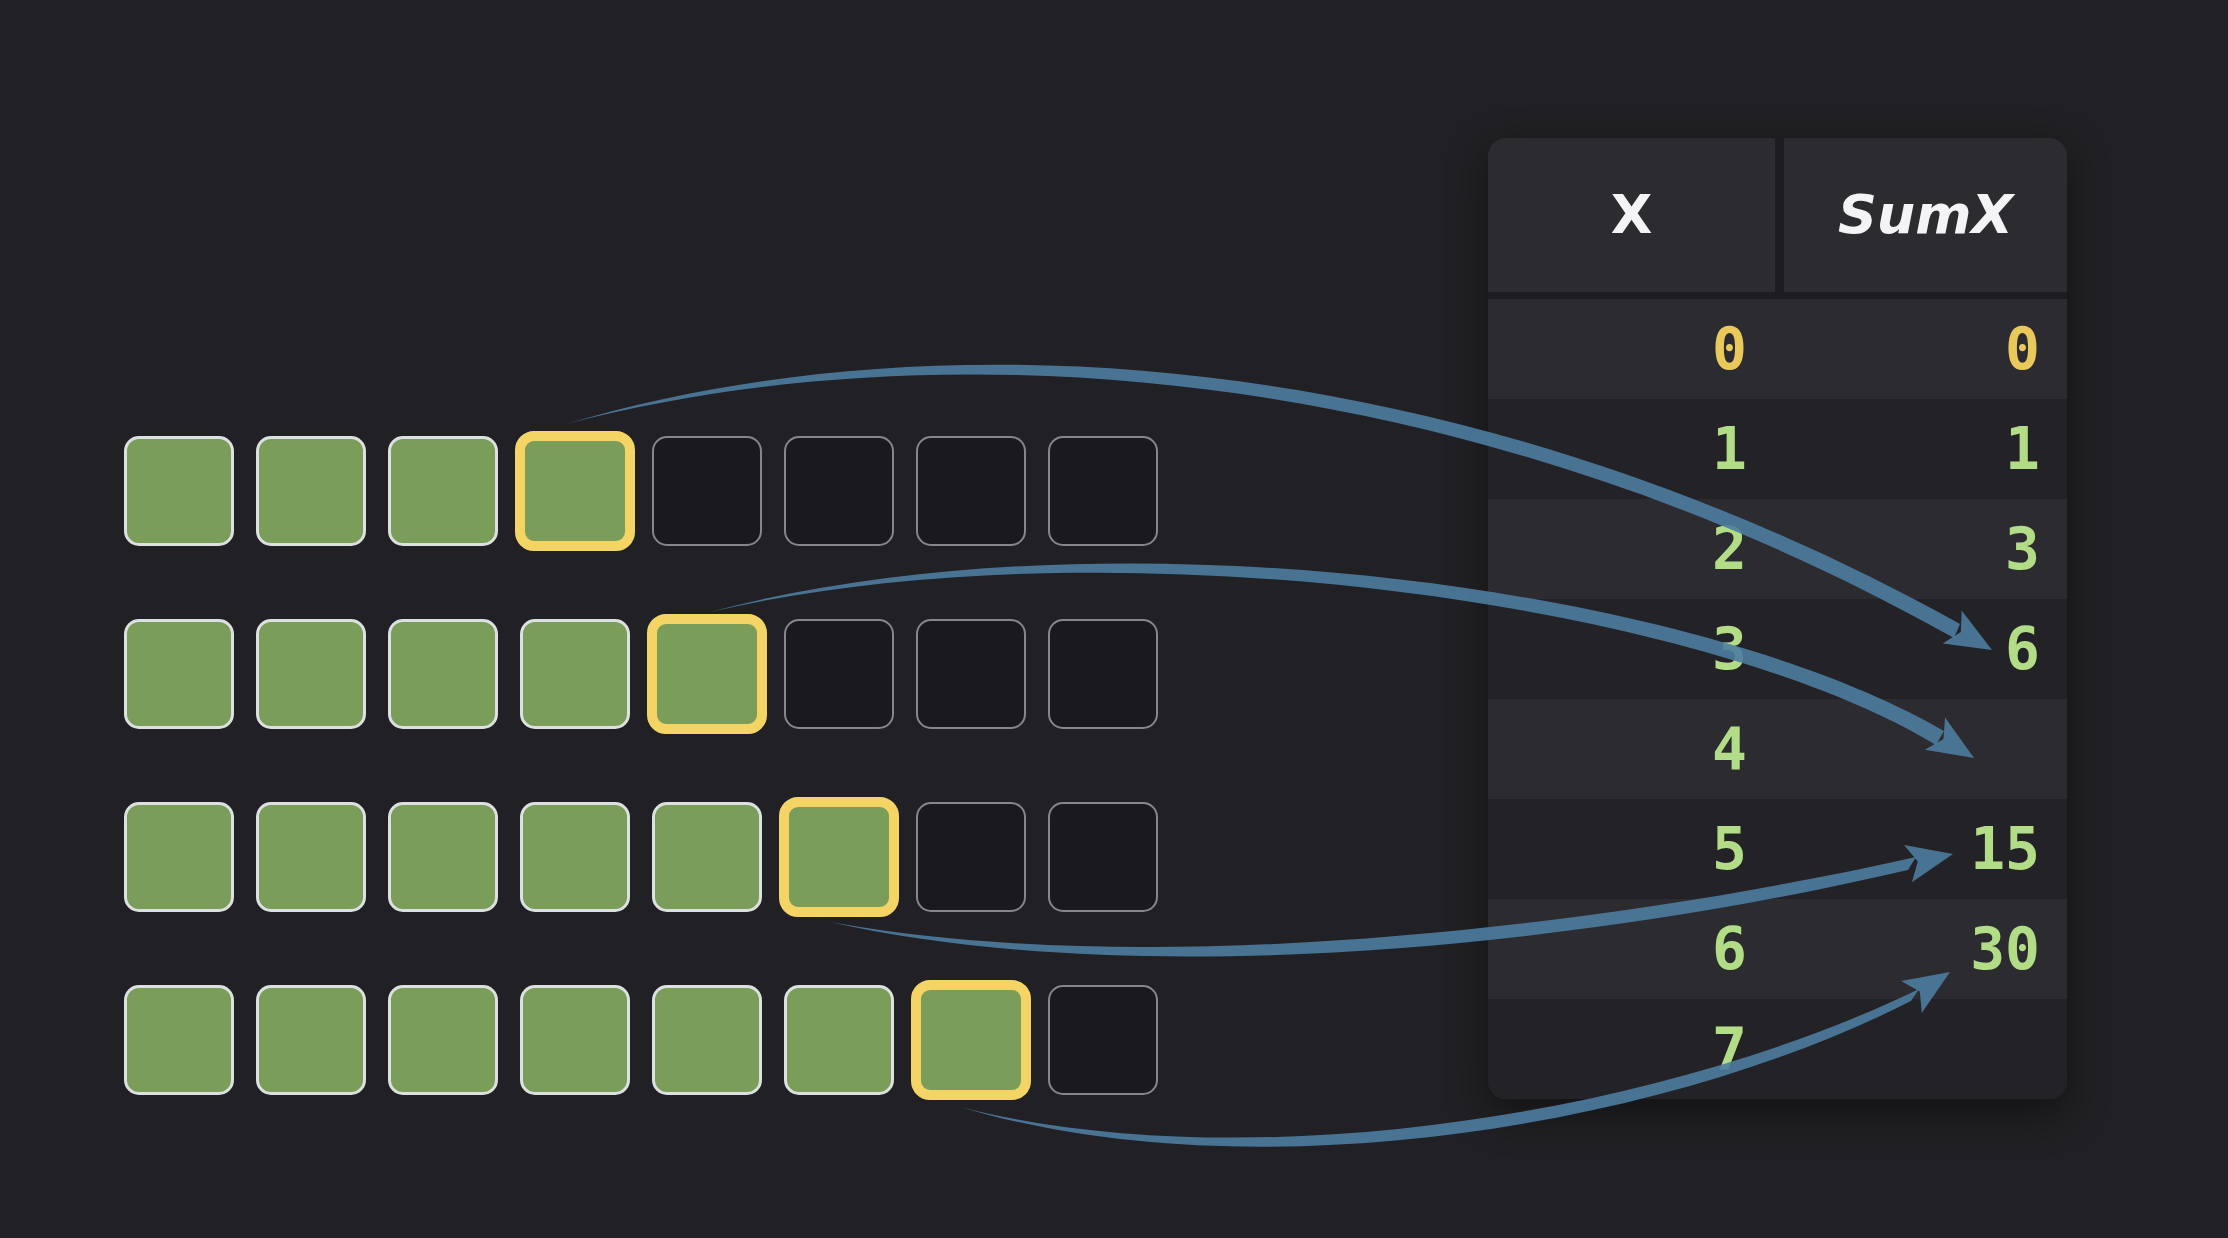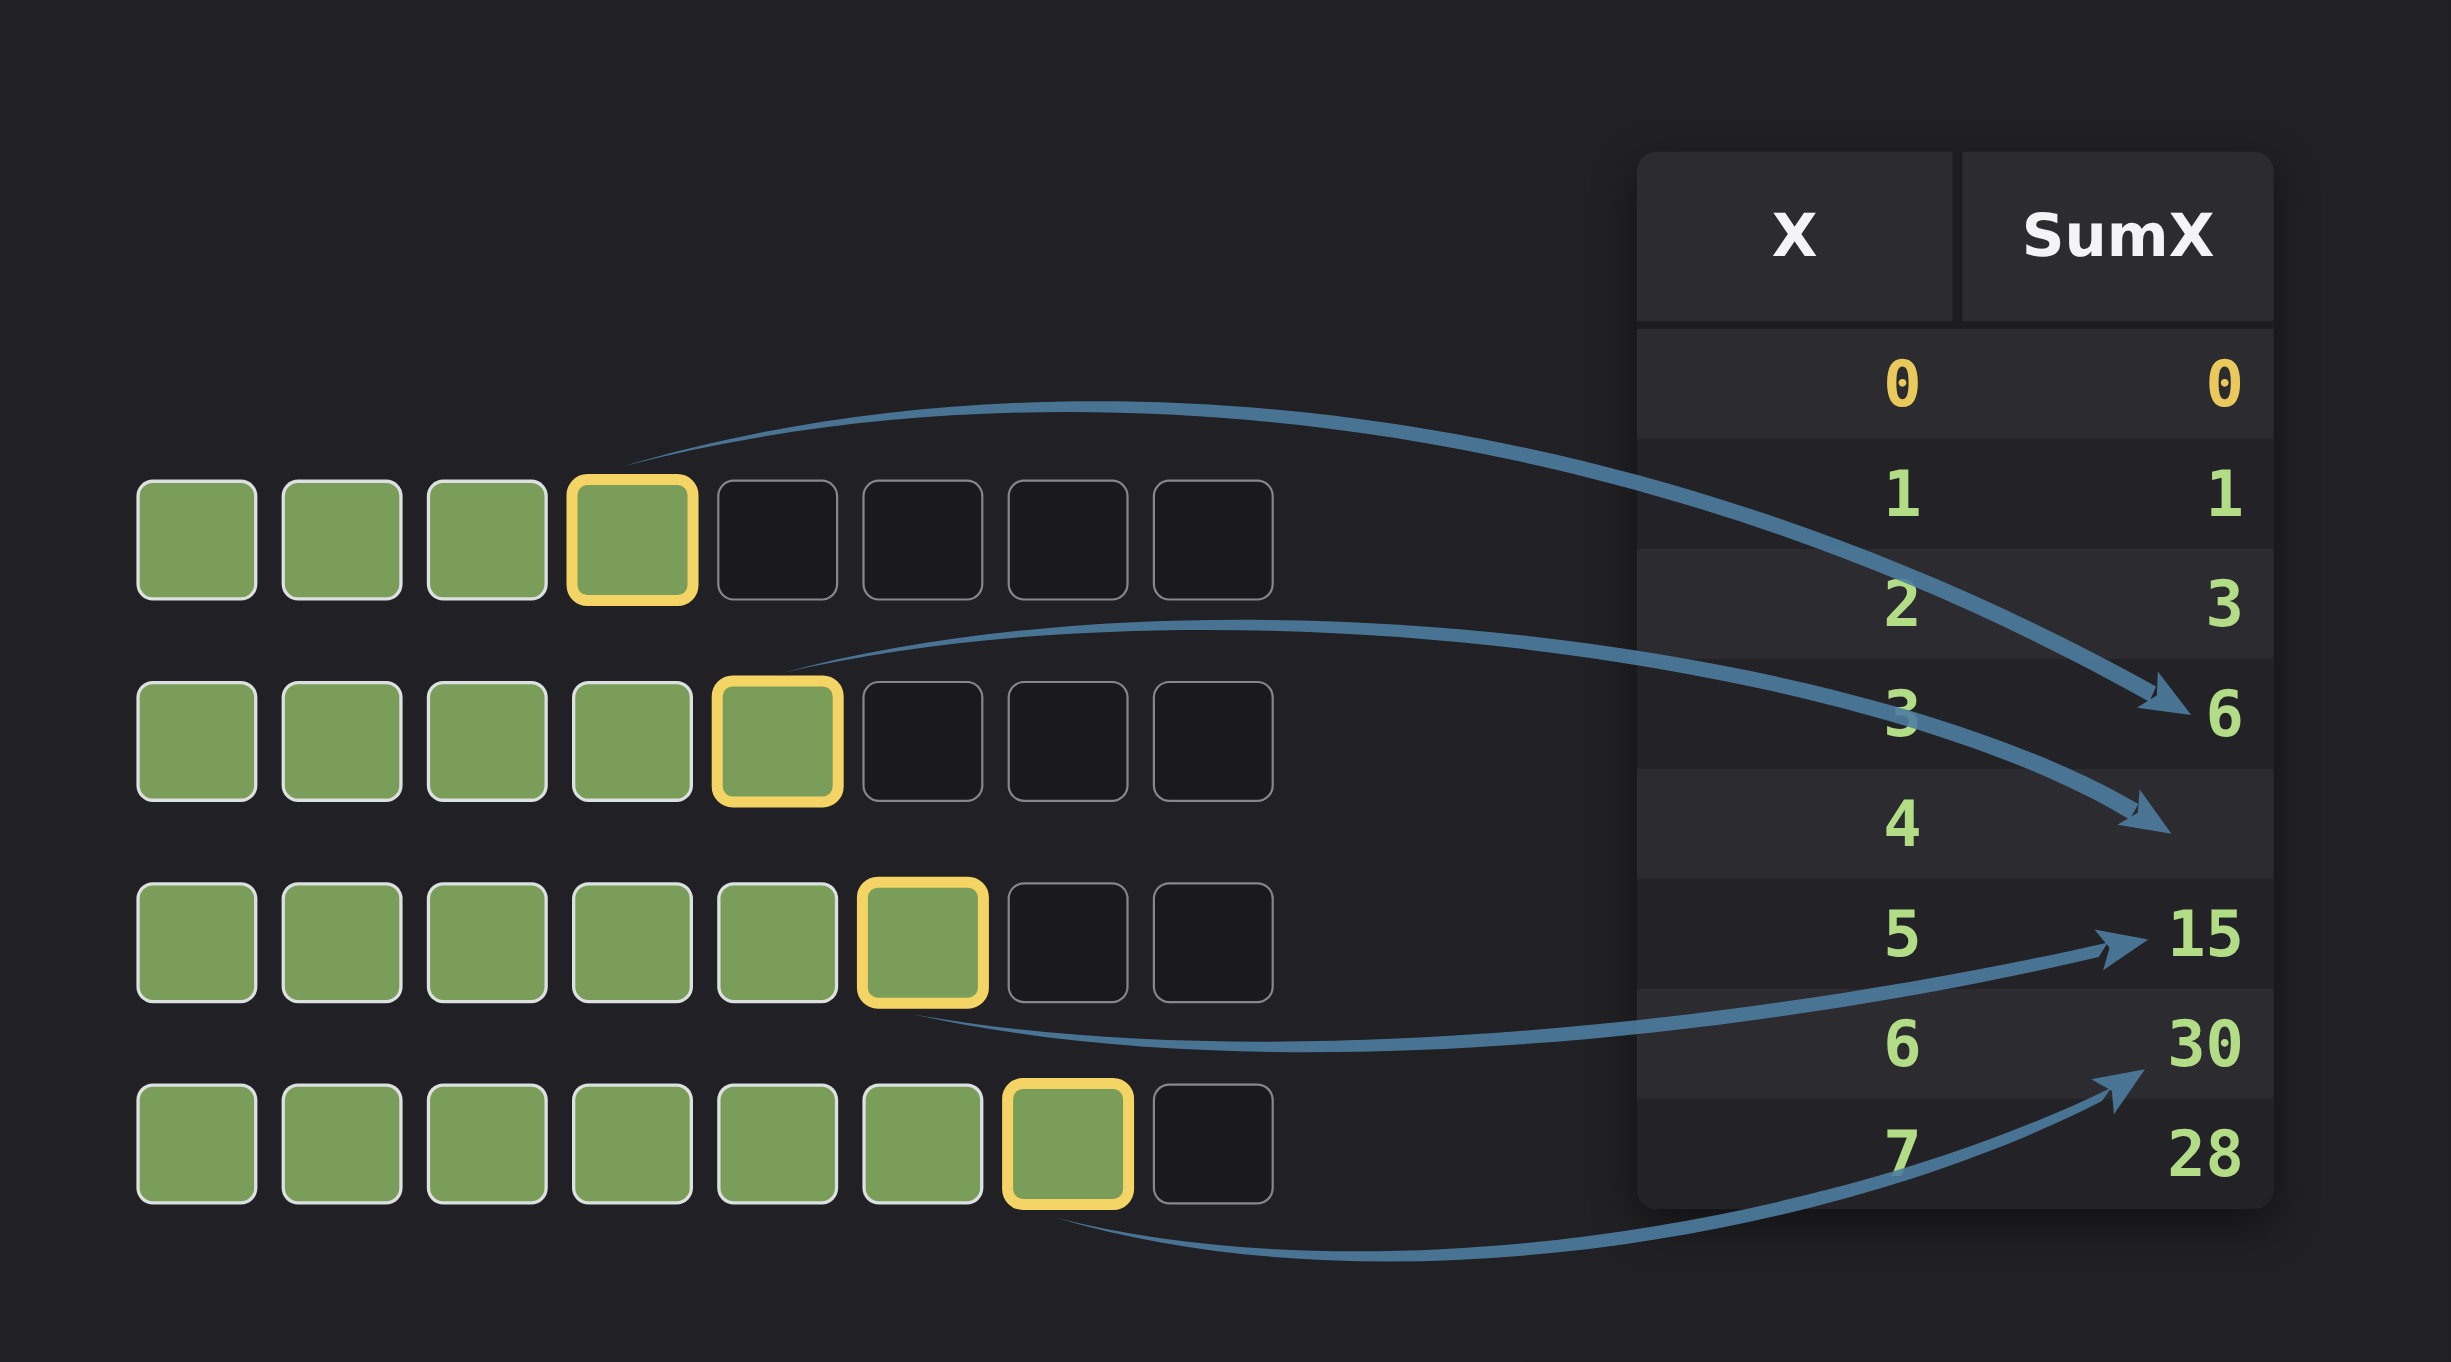--- a/index.html
+++ b/index.html
@@ -68,21 +68,21 @@
     height: 154px;
   }
   .th {
     line-height: 154px;
     text-align: center;
     font-size: 54px;
     font-weight: bold;
     color: #f4f4f6;
   }
   .th.col-x   { width: 287px; }
-  .th.col-sum { flex: 1; }
+  .th.col-sum { flex: 1; font-style: italic; }
   .head-gap {
     width: 9px;
     background: #1d1c20;
   }
   .head-line {
     height: 7px;
     background: #1d1c20;
   }
   .trow {
     display: flex;
@@ -252,21 +252,20 @@
         <div class="trow dark">
           <div class="cell x green">5</div>
           <div class="cell sum green">15</div>
         </div>
         <div class="trow light">
           <div class="cell x green">6</div>
           <div class="cell sum green">30</div>
         </div>
         <div class="trow dark">
           <div class="cell x green">7</div>
-          <div class="cell sum green">28</div>
         </div>
       </div>
   </div>
 
   <svg class="arrows" viewBox="0 0 2228 1238" xmlns="http://www.w3.org/2000/svg">
       <path d="M 566 424 C 950 310 1470 352 1960 624 L 1954 638 C 1470 366 950 324 566 424 Z" class="arrow-shape"></path>
       <polygon points="0,0 -46,-19 -36,0 -46,19" transform="translate(1992 650) rotate(30)" class="arrow-shape"></polygon>
       <path d="M 710 612 C 1110 505 1700 588 1944 731 L 1936 745 C 1700 602 1110 519 710 612 Z" class="arrow-shape"></path>
       <polygon points="0,0 -46,-19 -36,0 -46,19" transform="translate(1974 758) rotate(32)" class="arrow-shape"></polygon>
       <path d="M 830 922 C 1150 980 1600 928 1916 857 L 1908 870 C 1600 942 1150 994 830 922 Z" class="arrow-shape"></path>

